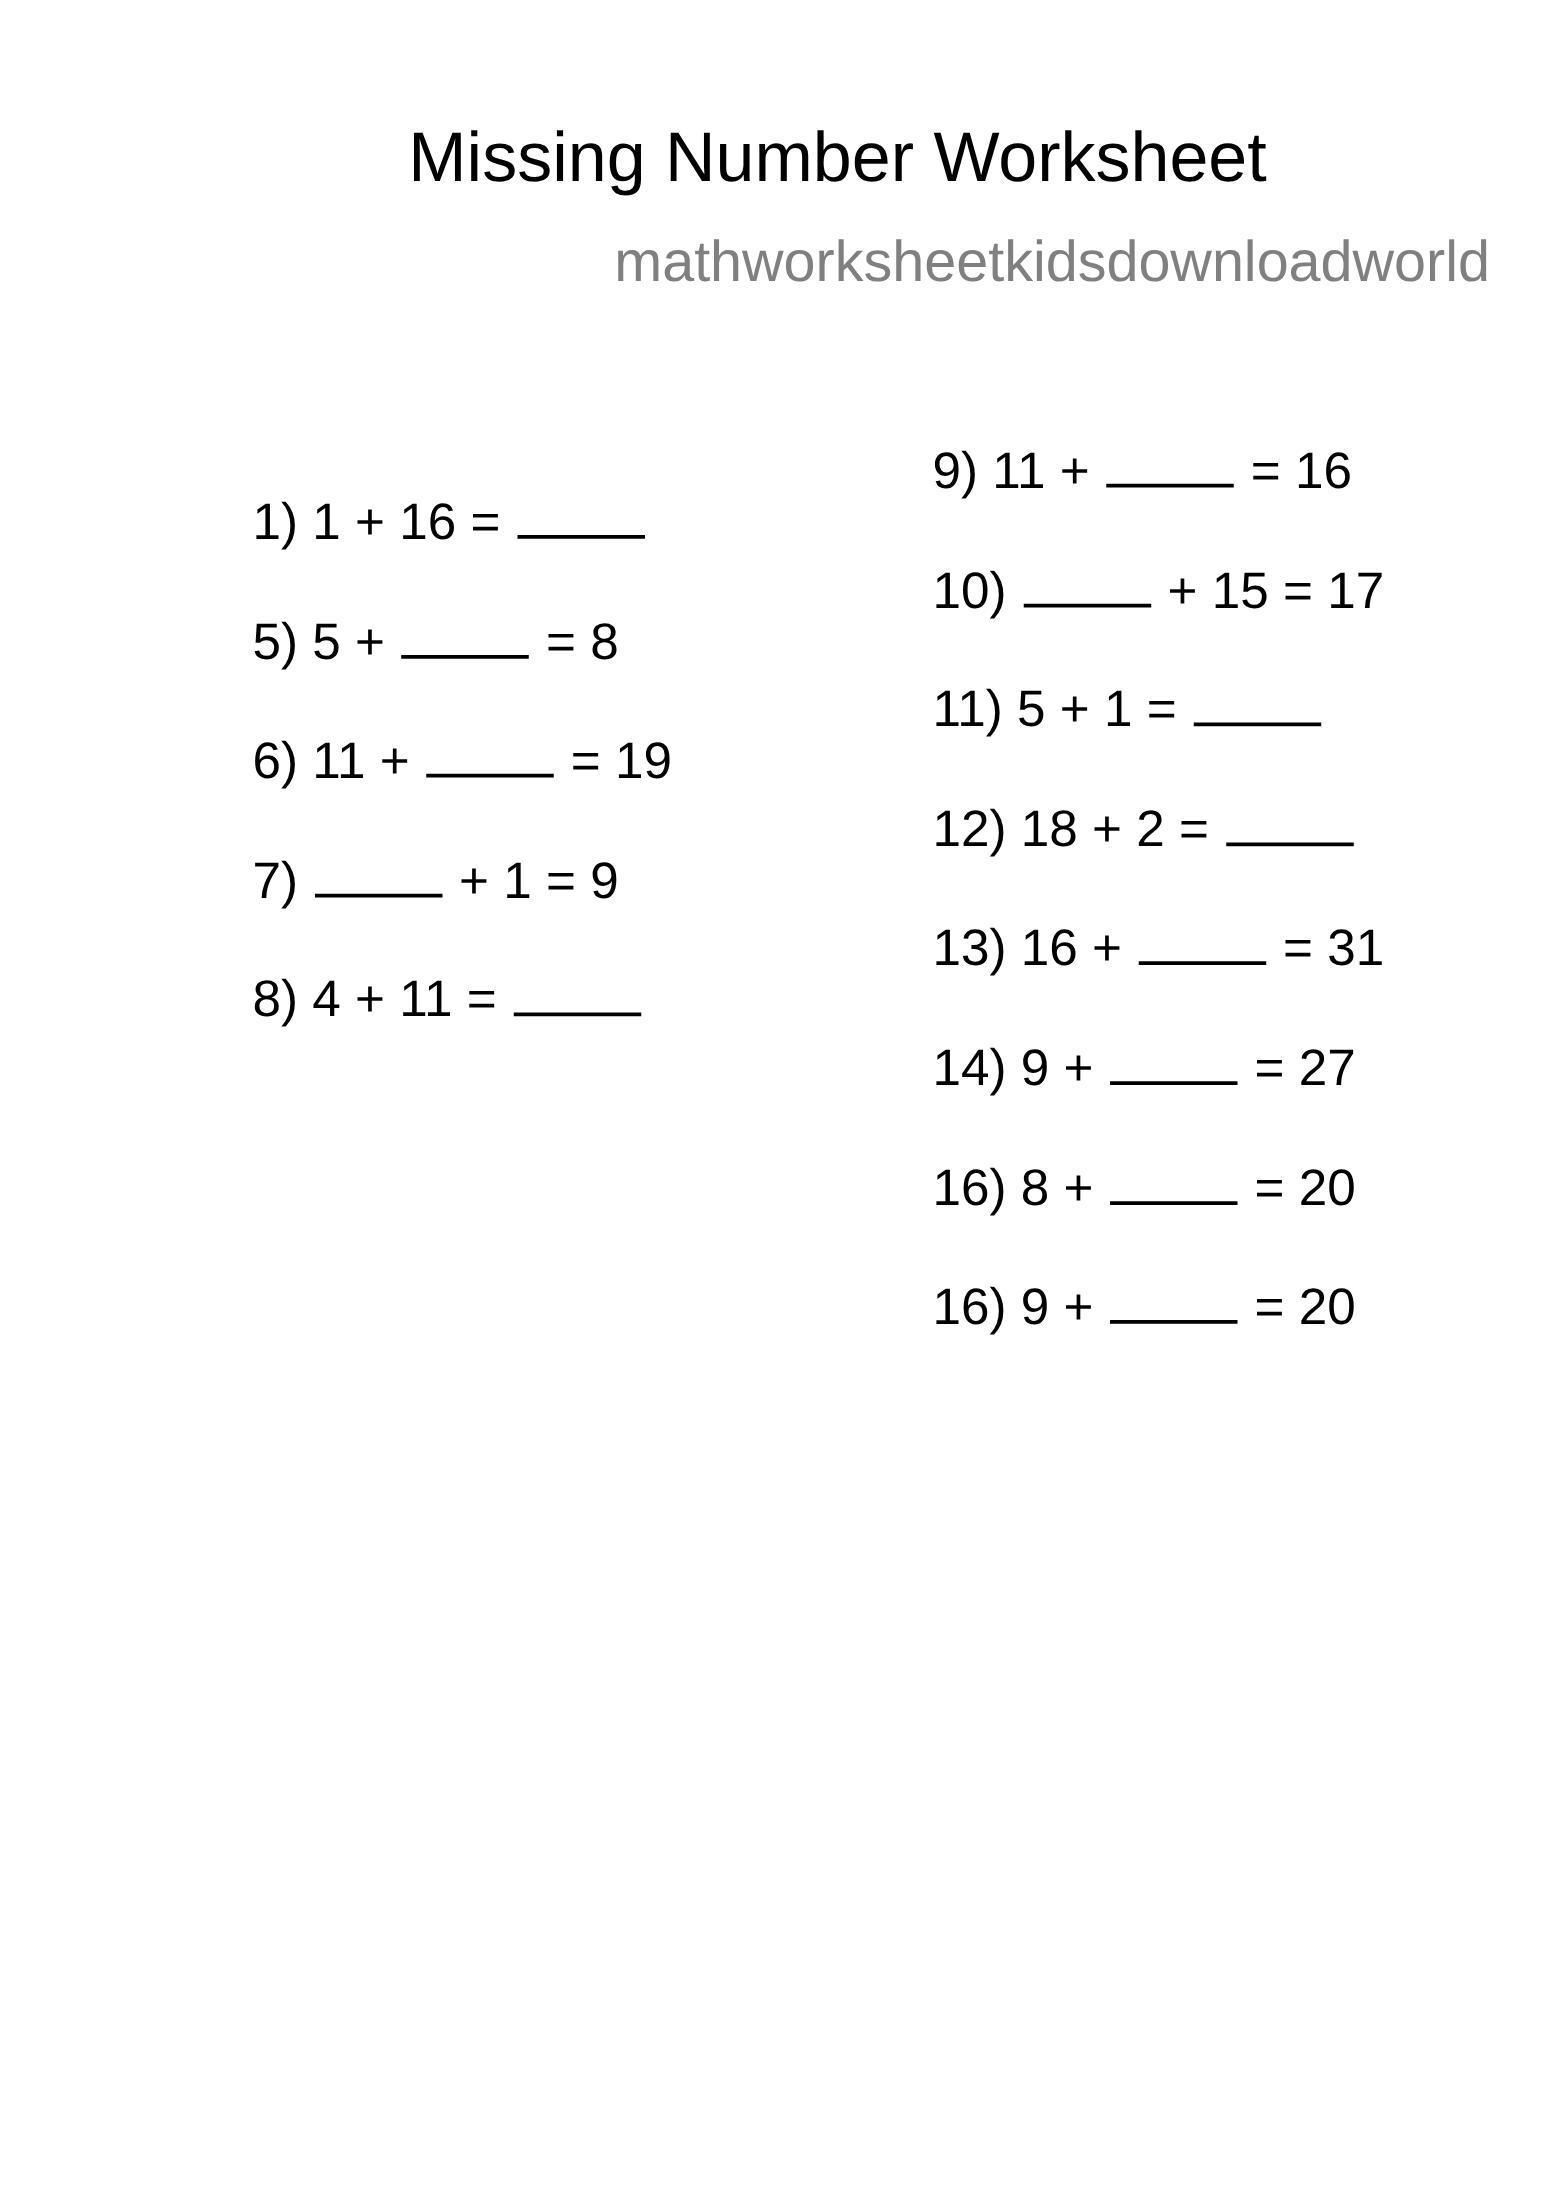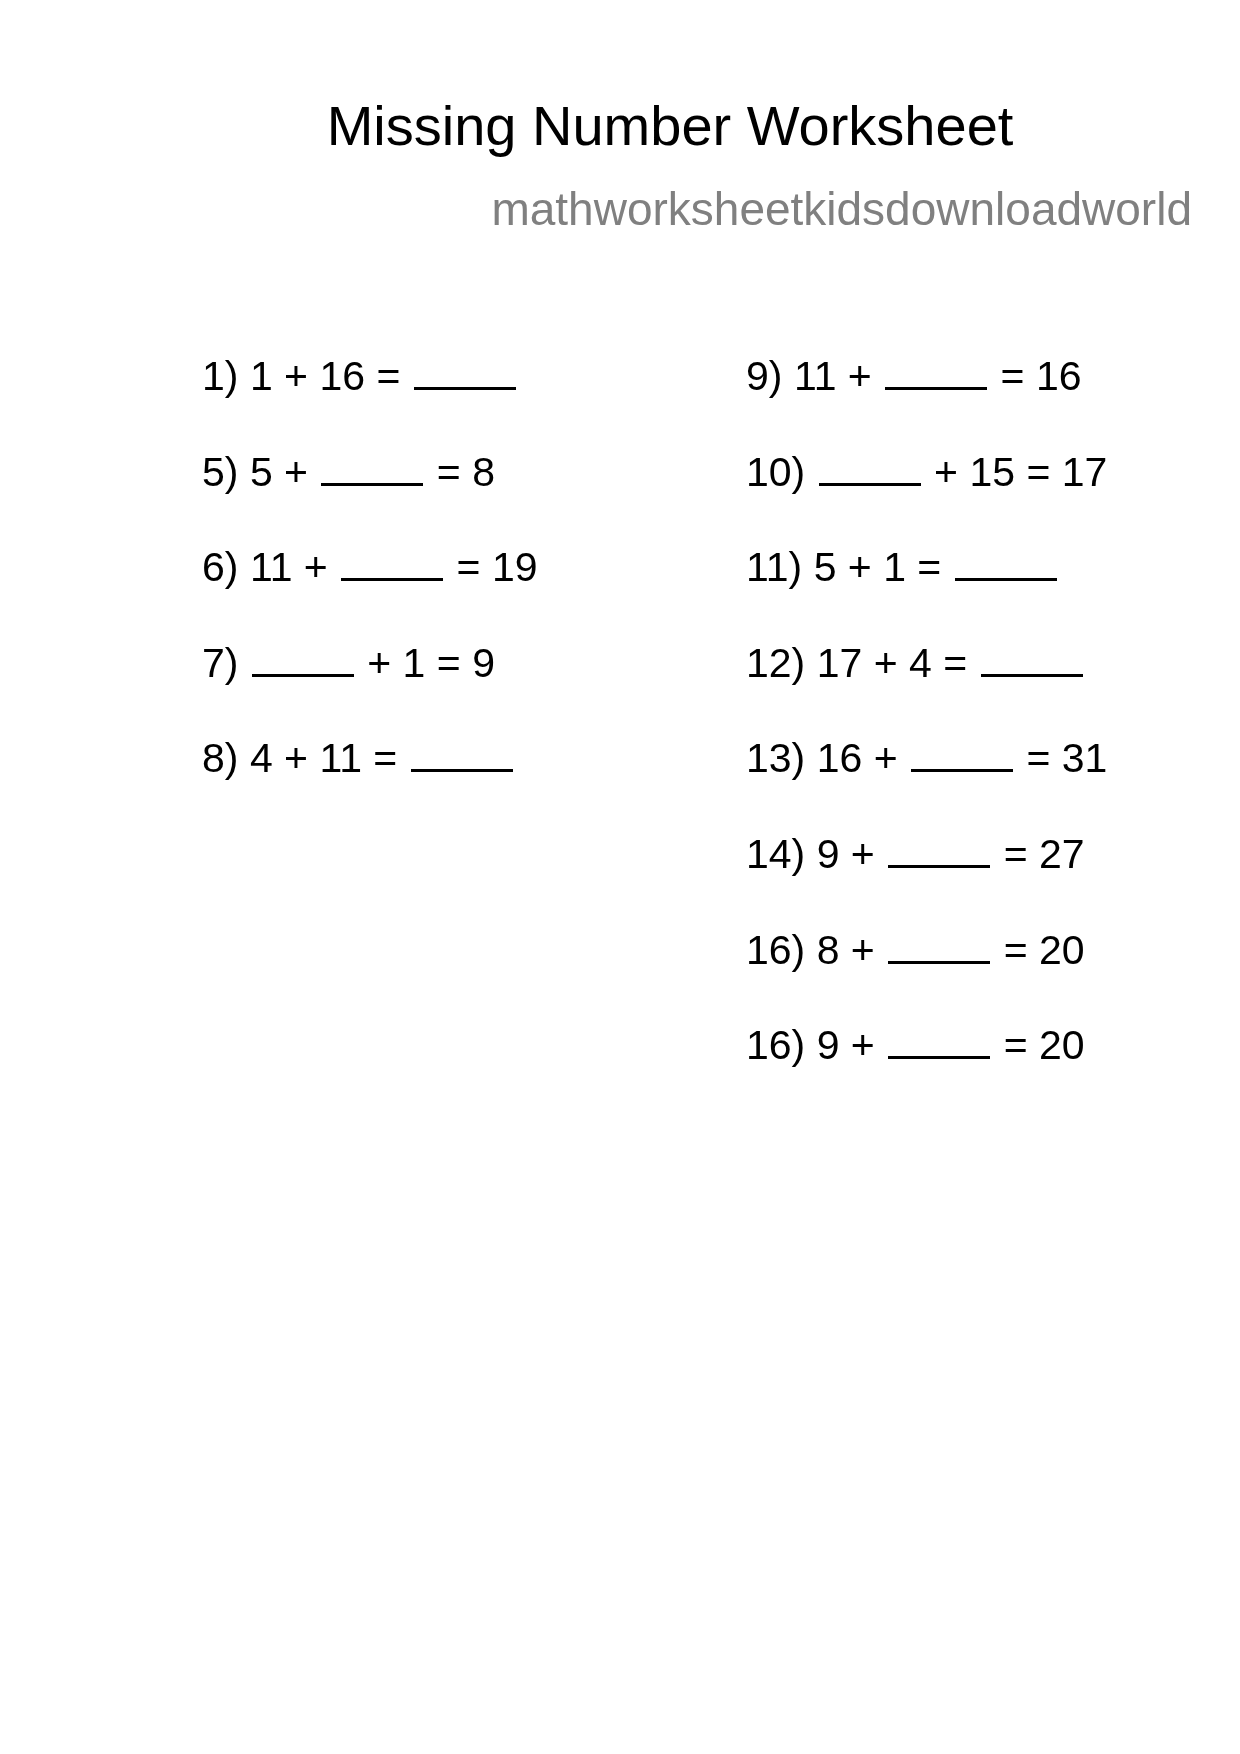--- a/index.html
+++ b/index.html
@@ -3,21 +3,21 @@
 <meta charset="utf-8">
 <style>
   html, body { margin: 0; padding: 0; background: #ffffff; }
   body { width: 1240px; height: 1754px; position: relative; overflow: hidden;
          font-family: "Liberation Sans", sans-serif; color: #000000; }
   .title { position: absolute; top: 98px; left: 0; width: 1340px; text-align: center;
            font-size: 56px; font-weight: normal; margin: 0; line-height: 1; letter-spacing: 0px; }
   .subtitle { position: absolute; top: 186px; right: 48px; font-size: 46px; color: #808080;
               line-height: 1; letter-spacing: 0px; }
   .col { position: absolute; top: 356px; }
-  .col.left { left: 202px; }
+  .col.left { left: 202px; margin-top: 41px; }
   .col.right { left: 746px; }
   .problem { height: 95.6px; font-size: 41px; line-height: 1; white-space: pre; }
   .blank { display: inline-block; width: 102px; border-bottom: 3px solid #000; height: 30px;
            vertical-align: baseline; margin: 0 2px; }
 </style>
 </head>
 <body>
 
 <h1 class="title">Missing Number Worksheet</h1>
 <div class="subtitle">mathworksheetkidsdownloadworld</div>
@@ -27,18 +27,18 @@
   <div class="problem"><span>5)</span> <span>5 +</span> <span class="blank"></span> <span>= 8</span></div>
   <div class="problem"><span>6)</span> <span>11 +</span> <span class="blank"></span> <span>= 19</span></div>
   <div class="problem"><span>7)</span> <span class="blank"></span> <span>+ 1 = 9</span></div>
   <div class="problem"><span>8)</span> <span>4 + 11 =</span> <span class="blank"></span></div>
 </div>
 
 <div class="col right">
   <div class="problem"><span>9)</span> <span>11 +</span> <span class="blank"></span> <span>= 16</span></div>
   <div class="problem"><span>10)</span> <span class="blank"></span> <span>+ 15 = 17</span></div>
   <div class="problem"><span>11)</span> <span>5 + 1 =</span> <span class="blank"></span></div>
-  <div class="problem"><span>12)</span> <span>17 + 4 =</span> <span class="blank"></span></div>
+  <div class="problem"><span>12)</span> <span>18 + 2 =</span> <span class="blank"></span></div>
   <div class="problem"><span>13)</span> <span>16 +</span> <span class="blank"></span> <span>= 31</span></div>
   <div class="problem"><span>14)</span> <span>9 +</span> <span class="blank"></span> <span>= 27</span></div>
   <div class="problem"><span>16)</span> <span>8 +</span> <span class="blank"></span> <span>= 20</span></div>
   <div class="problem"><span>16)</span> <span>9 +</span> <span class="blank"></span> <span>= 20</span></div>
 </div>
 
 </body></html>

